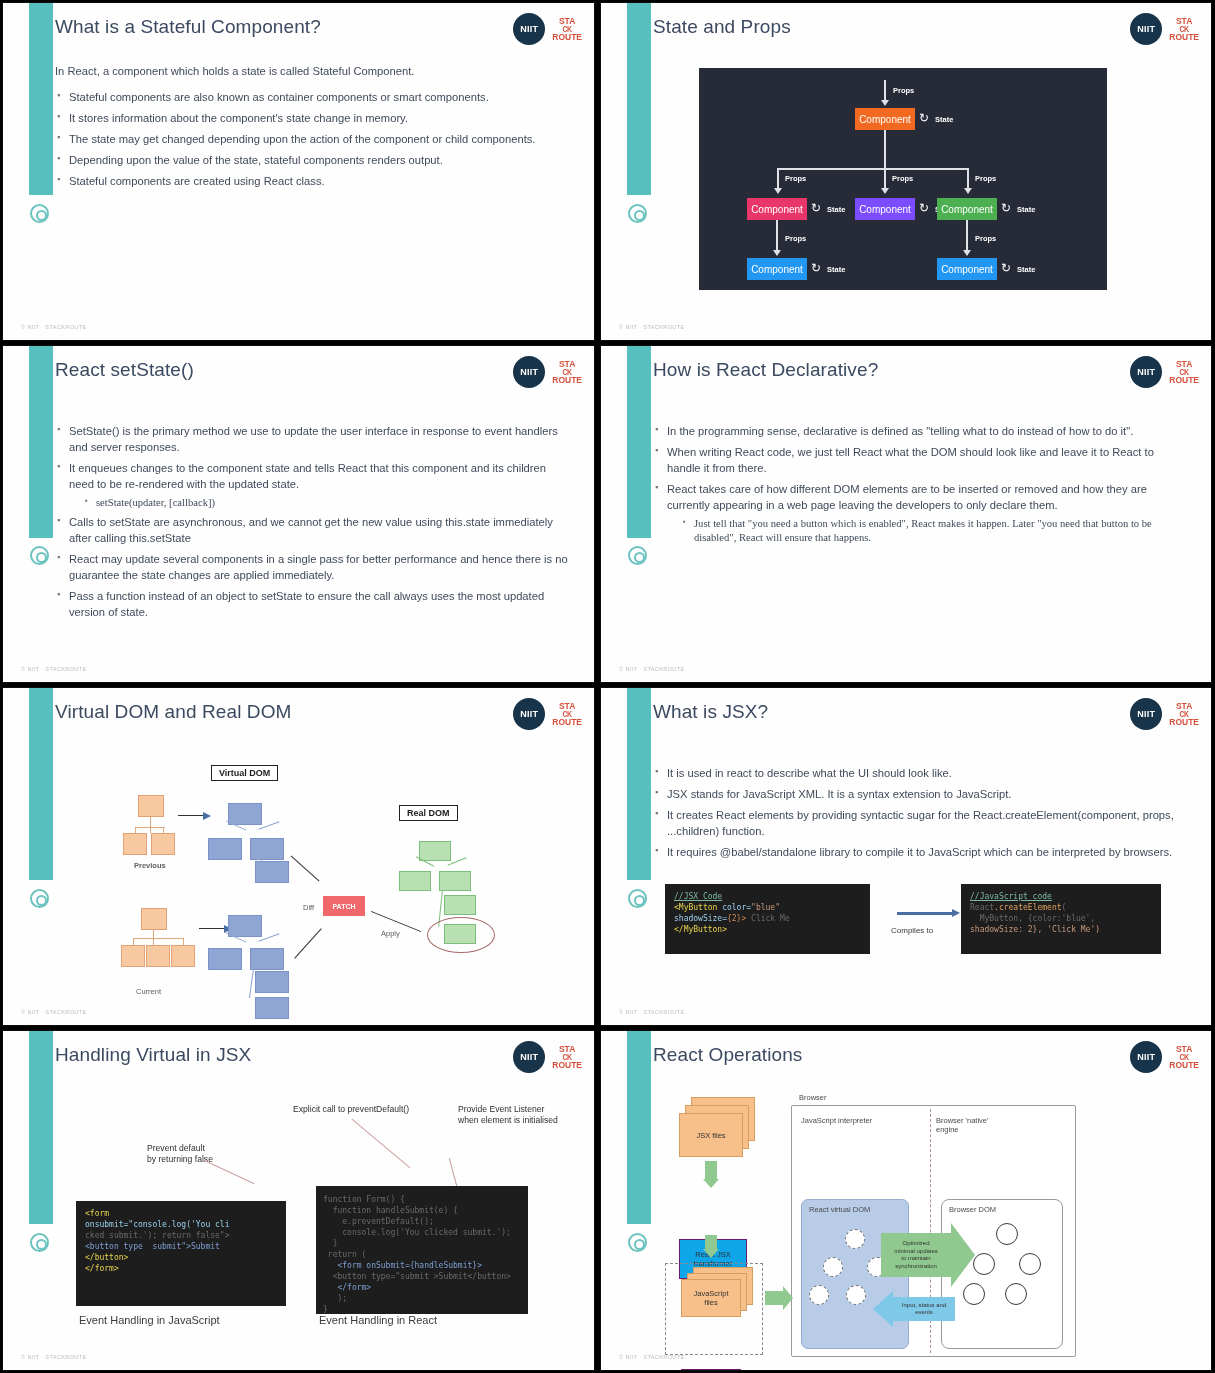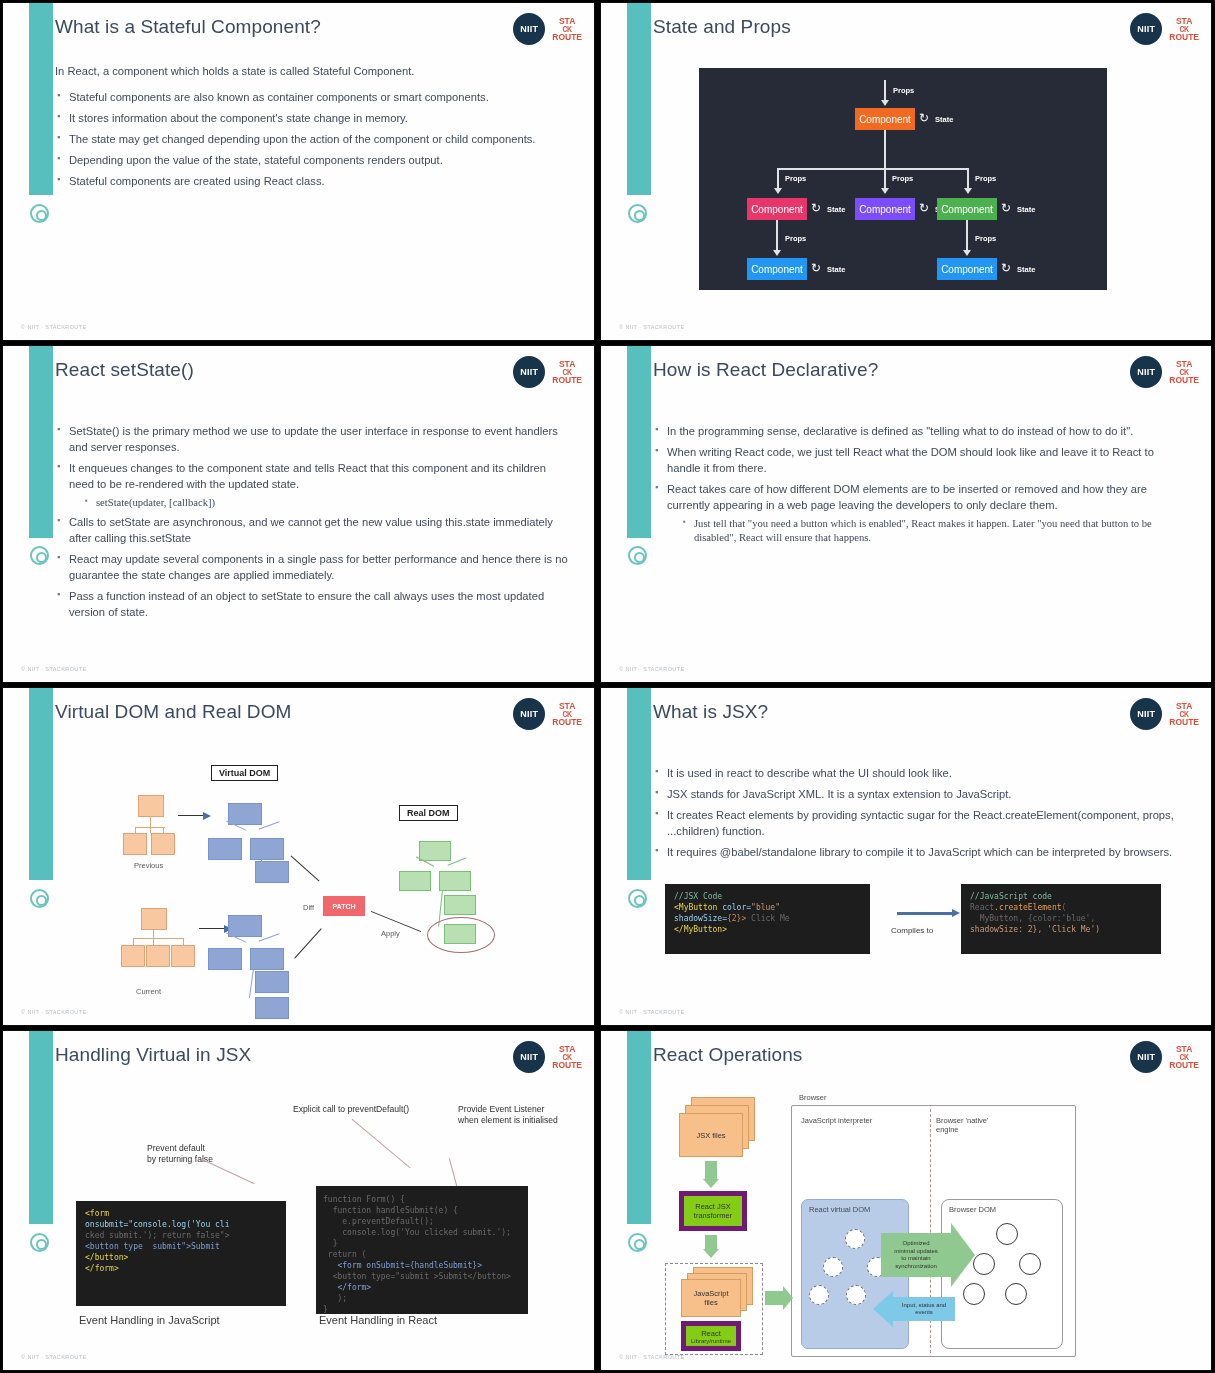--- a/index.html
+++ b/index.html
@@ -49,41 +49,41 @@
   .nb { position:absolute; border:1.2px solid #7b93c9; background:#8fa5d4; }
   .no { position:absolute; border:1.2px solid #e2a276; background:#f8c9a0; }
   .ng { position:absolute; border:1.2px solid #7bbf7b; background:#b9e0b2; }
   .vd-t { position:absolute; font-size:7.5px; color:#5c5c5c; }
   .patch { position:absolute; background:#f0676c; color:#fff; font-size:7px; font-weight:bold; display:flex; align-items:center; justify-content:center; }
   .oval { position:absolute; border:1.4px solid #a86a6a; border-radius:50%; }
 
   
   .code { position:absolute; background:#1d1d1d; font-family:"DejaVu Sans Mono", monospace; padding:7px 9px; color:#d6d6d6; }
   .code div { font-size:8px; line-height:1.38; white-space:pre; }
-  .cm { color:#7fb8a0; }
+  .cm { color:#7fb8a0;text-decoration:underline; }
   .tag { color:#e8d44d; }
   .att { color:#9bd1ee; }
   .str { color:#c9997a; }
   .kw { color:#cf8a5c; }
   .fn { color:#e0a05e; }
   .dim { color:#6a6a6a; }
   .blue { color:#7f9fd4; }
   .annot { position:absolute; font-size:8.6px; color:#2f2f2f; line-height:1.3; }
   .caption { position:absolute; font-size:11px; color:#3a3a3a; }
   .cmp-label { position:absolute; font-size:8px; color:#3a3a3a; }
   .harrow { position:absolute; height:3px; background:#4a6fa5; }
   .harrow::after { content:""; position:absolute; right:-7px; top:-3px; width:0; height:0; border-top:4.5px solid transparent; border-bottom:4.5px solid transparent; border-left:8px solid #4a6fa5; }
 
   
   .ops { position:absolute; left:0; top:52px; width:100%; height:290px; }
   .ops-t { position:absolute; font-size:7.5px; color:#4a4a4a; }
   .ops-box { position:absolute; border:1px solid #9a9a9a; background:#fff; }
   .ops-dash { position:absolute; border:1px dashed #8a8a8a; }
   .ops-file { position:absolute; background:#f7c08a; border:1px solid #d79d5f; }
-  .ops-blue { position:absolute; background:#84cc16; border:5px solid #701a75; display:flex; align-items:center; justify-content:center; flex-direction:column; font-size:7.5px; color:#333; text-align:center; }
+  .ops-blue { position:absolute; background:#0ea5e9; border:1px solid #701a75; display:flex; align-items:center; justify-content:center; flex-direction:column; font-size:7.5px; color:#333; text-align:center;margin-top:48px; }
   .ops-vdom { position:absolute; background:#b8cce8; border:1px solid #93acd0; border-radius:7px; }
   .circ-d { position:absolute; border:1.2px dashed #6a6a6a; border-radius:50%; background:#fff; }
   .circ-s { position:absolute; border:1.2px solid #3a3a3a; border-radius:50%; background:#fff; }
   .garrow { position:absolute; background:#8fc98f; }
   .vsep { position:absolute; border-left:1px dashed #b08f8f; }
 </style>
 </head>
 <body>
 
 <div class="deck">
@@ -256,21 +256,21 @@
         <div class="vd-label" style="left:208px; top:22px;">Virtual DOM</div>
         <div class="vd-label" style="left:396px; top:62px;">Real DOM</div>
 
         <div class="no" style="left:135px; top:52px; width:26px; height:22px;"></div>
         <div class="no" style="left:120px; top:90px; width:24px; height:22px;"></div>
         <div class="no" style="left:148px; top:90px; width:24px; height:22px;"></div>
         <div class="ln" style="left:147px; top:74px; width:1px; height:16px; background:#e0a878;"></div>
         <div class="ln" style="left:132px; top:84px; width:30px; height:1px; background:#e0a878;"></div>
         <div class="ln" style="left:132px; top:84px; width:1px; height:7px; background:#e0a878;"></div>
         <div class="ln" style="left:160px; top:84px; width:1px; height:7px; background:#e0a878;"></div>
-        <div class="vd-t" style="left:131px; top:118px;">Previous</div>
+        <div class="vd-t" style="left:131px; top:118px;font-weight:bold;">Previous</div>
         <div class="harrow" style="left:175px; top:72px; width:26px; height:1.4px; background:#333;"></div>
 
         <div class="nb" style="left:225px; top:60px; width:34px; height:22px;"></div>
         <div class="nb" style="left:205px; top:95px; width:34px; height:22px;"></div>
         <div class="nb" style="left:247px; top:95px; width:34px; height:22px;"></div>
         <div class="nb" style="left:252px; top:118px; width:34px; height:22px;"></div>
         <div class="ln" style="left:222px; top:82px; width:22px; height:1px; background:#8fa5d4; transform:rotate(25deg);"></div>
         <div class="ln" style="left:255px; top:82px; width:22px; height:1px; background:#8fa5d4; transform:rotate(-20deg);"></div>
         <div class="ln" style="left:258px; top:114px; width:1px; height:8px; background:#8fa5d4;"></div>
 

